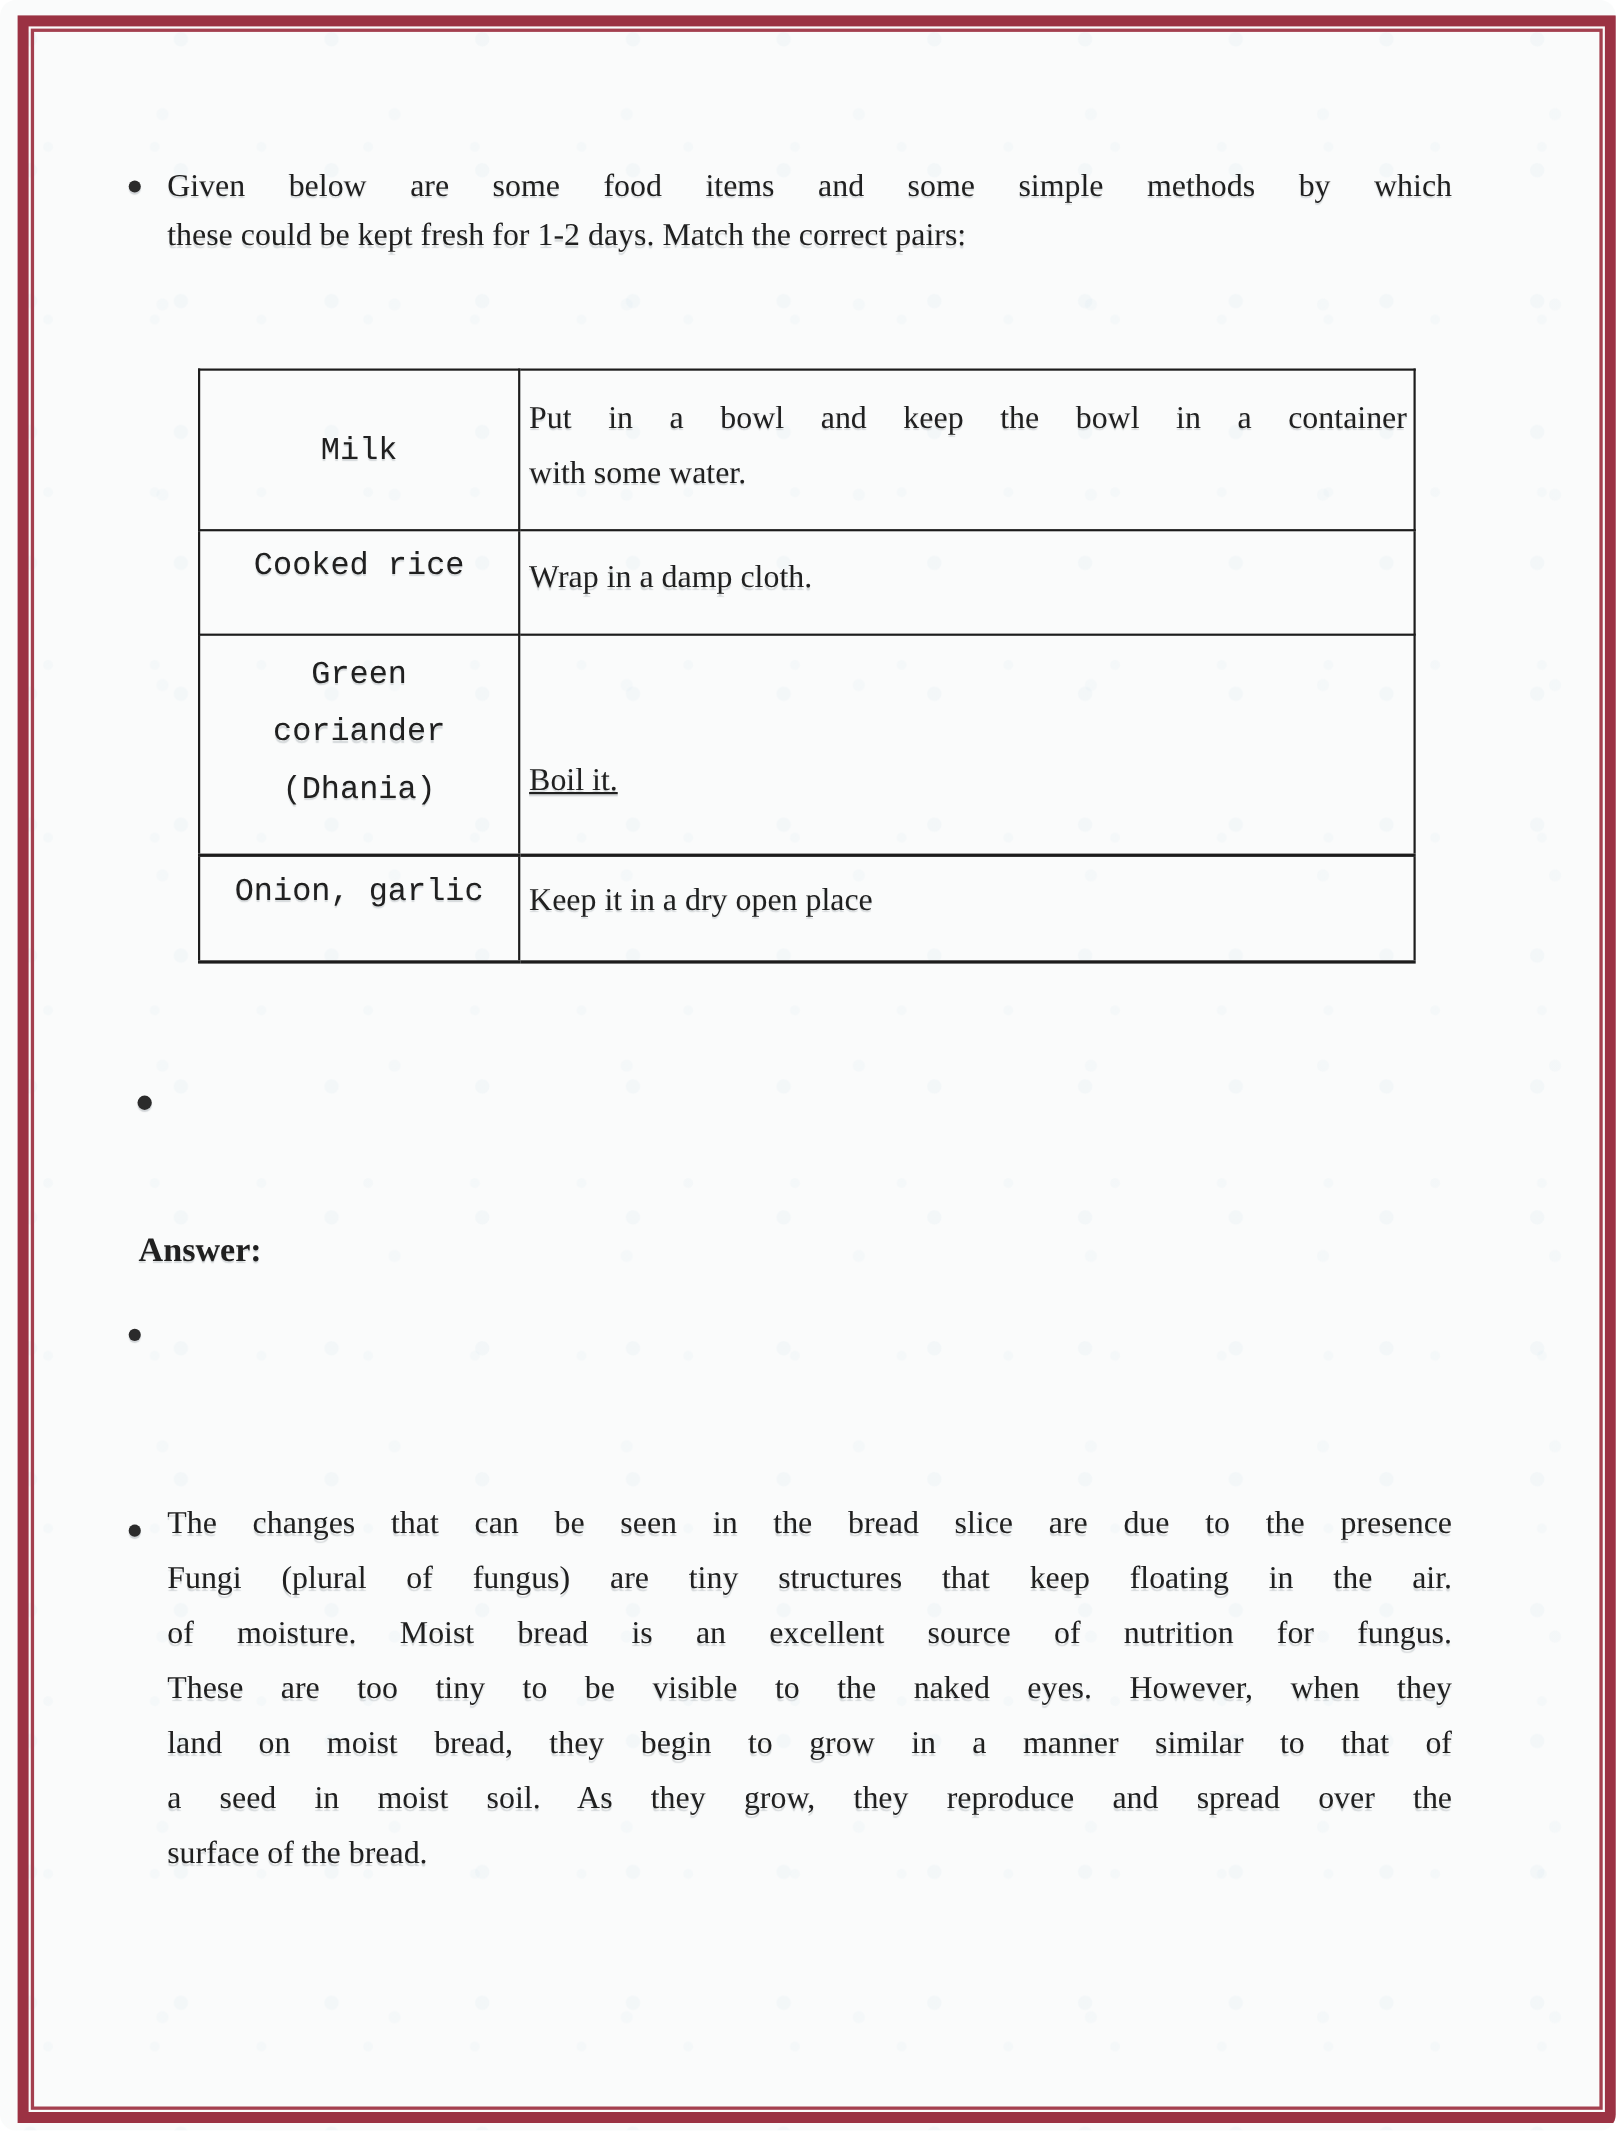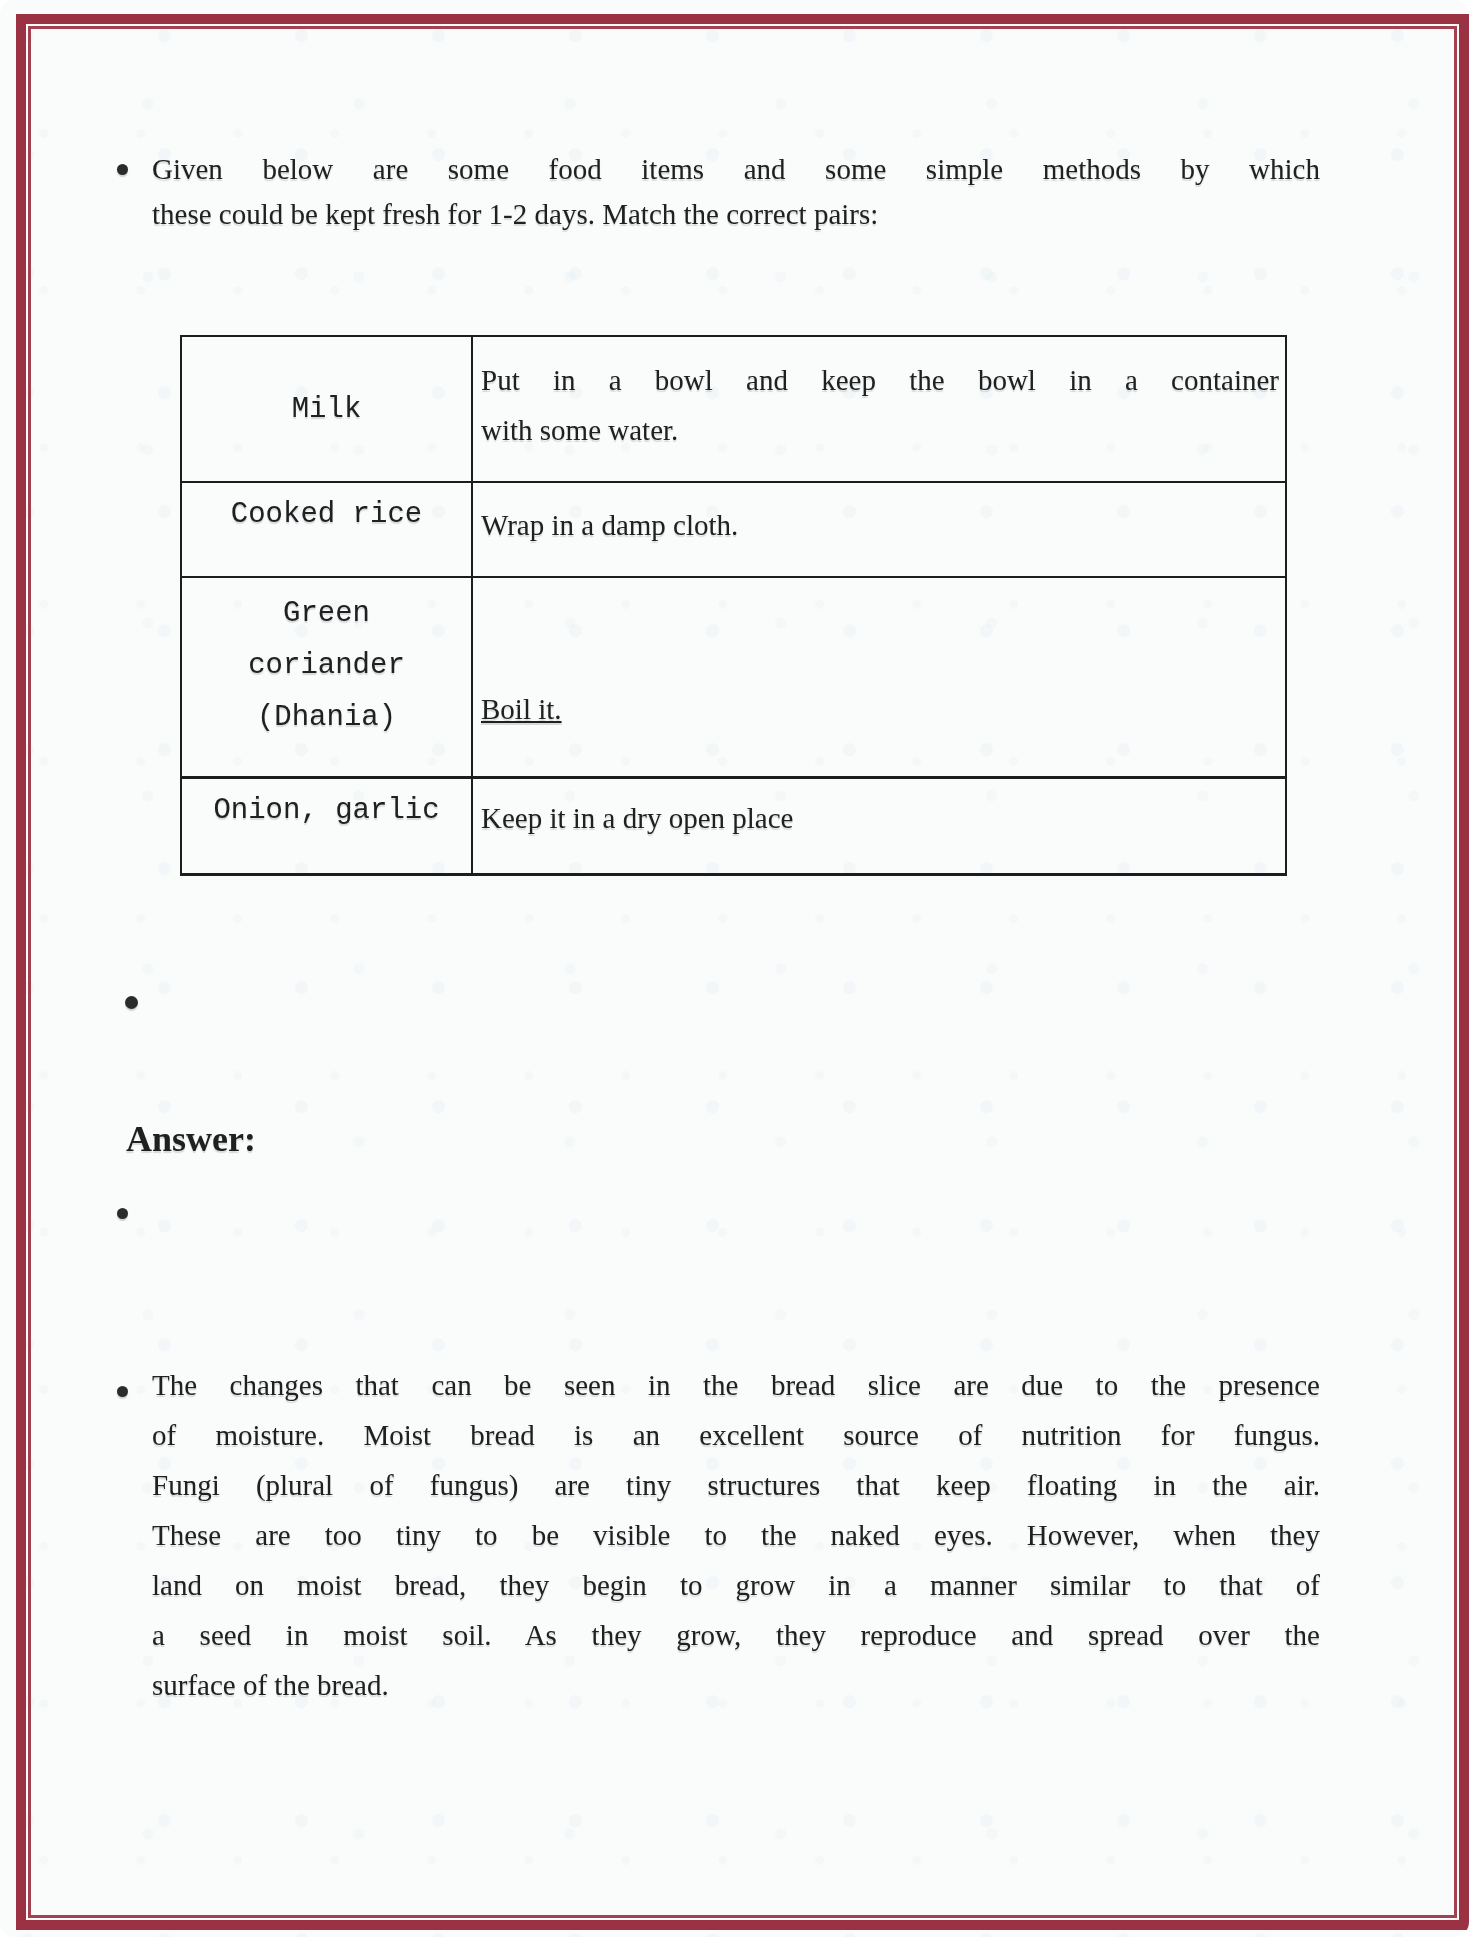--- a/index.html
+++ b/index.html
@@ -59,21 +59,21 @@
   td.method { vertical-align:top; padding:0 6px 0 8px; line-height:50px; }
   td.food-milk { vertical-align:middle; }
   td.food-rice, td.food-onion { vertical-align:top; padding-top:15px; }
   td.food-coriander { vertical-align:top; padding-top:10px; line-height:52px; }
   td.method-milk { padding-top:18px; }
   td.method-rice { padding-top:17px; }
   td.method-coriander { vertical-align:bottom; padding-bottom:42px;text-decoration:underline; }
   td.method-onion { padding-top:14px; }
   .answer-heading {
     position:absolute; left:126px; top:1118px;
-    font-size:36px; font-weight:bold; color:var(--ink);
+    font-size:31px; font-weight:bold; color:var(--ink);
     text-shadow:0 2px 1px rgba(128,138,146,0.30);
   }
   .note { left:152px; top:1186px; width:1168px; line-height:52px; font-style:italic; }
   .explanation { left:152px; top:1360px; width:1168px; line-height:50px; }
 </style>
 </head>
 <body>
 
 <div class="page" style="--ink: #202020;">
 
@@ -133,21 +133,21 @@
 
   <span class="dot" style="left:125px; top:996px; width:13px; height:13px;"></span>
 
   <div class="answer-heading">Answer:</div>
 
   <span class="dot" style="left:117px; top:1208px;"></span>
 
   <span class="dot" style="left:117px; top:1386px;"></span>
   <div class="txt explanation">
       <div class="jline">The changes that can be seen in the bread slice are due to the presence</div>
+      <div class="jline">Fungi (plural of fungus) are tiny structures that keep floating in the air.</div>
       <div class="jline">of moisture. Moist bread is an excellent source of nutrition for fungus.</div>
-      <div class="jline">Fungi (plural of fungus) are tiny structures that keep floating in the air.</div>
       <div class="jline">These are too tiny to be visible to the naked eyes. However, when they</div>
       <div class="jline">land on moist bread, they begin to grow in a manner similar to that of</div>
       <div class="jline">a seed in moist soil. As they grow, they reproduce and spread over the</div>
       <div class="jline last">surface of the bread.</div>
     </div>
 
 </div>
 
 </body></html>

